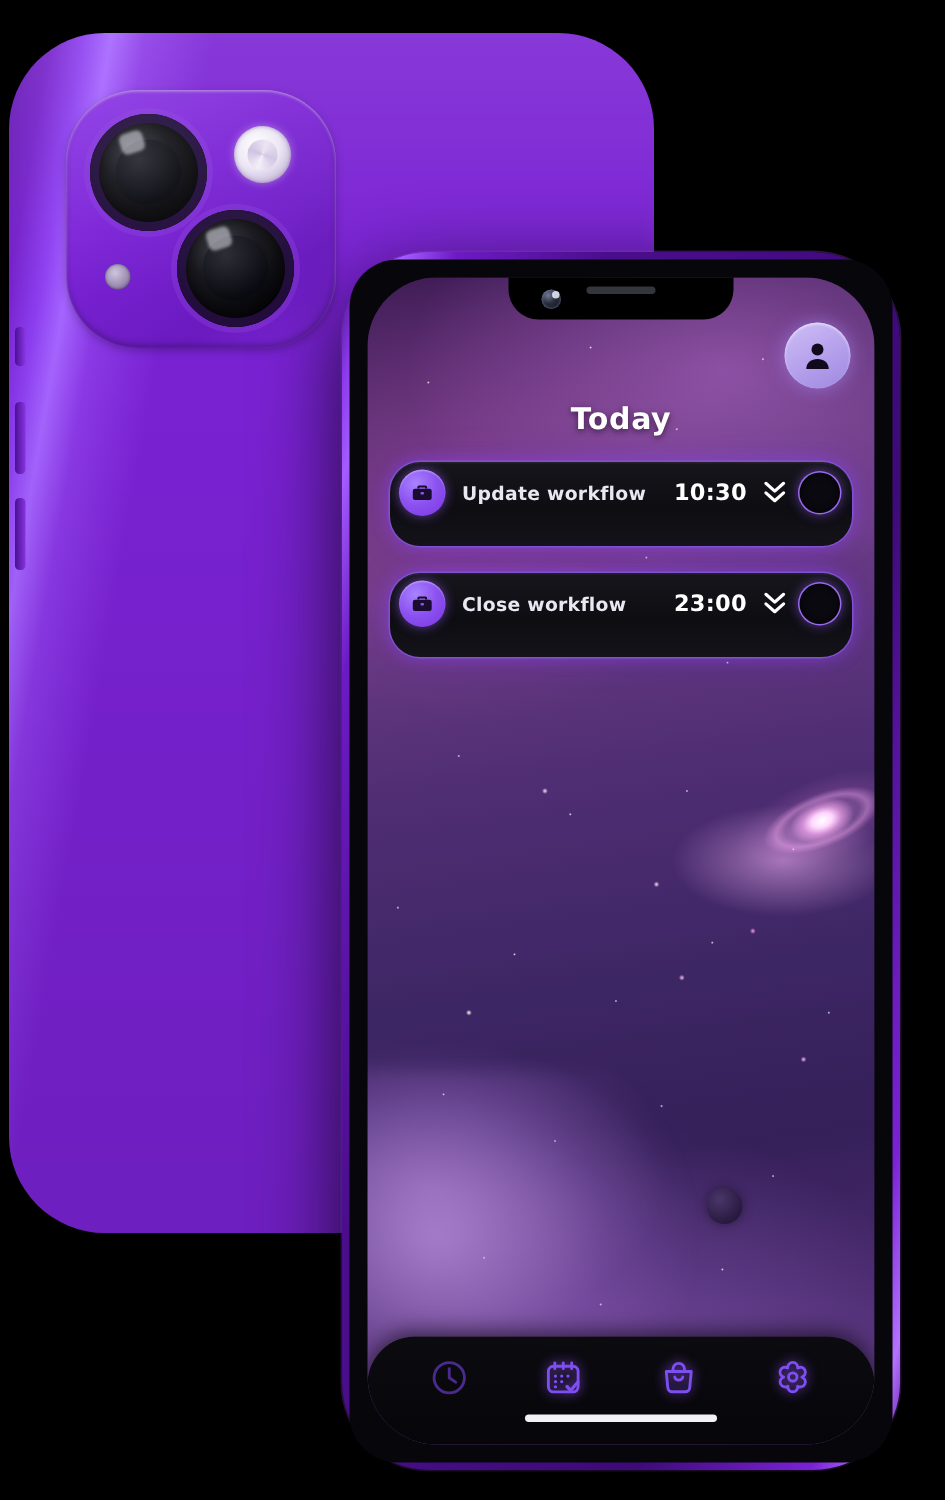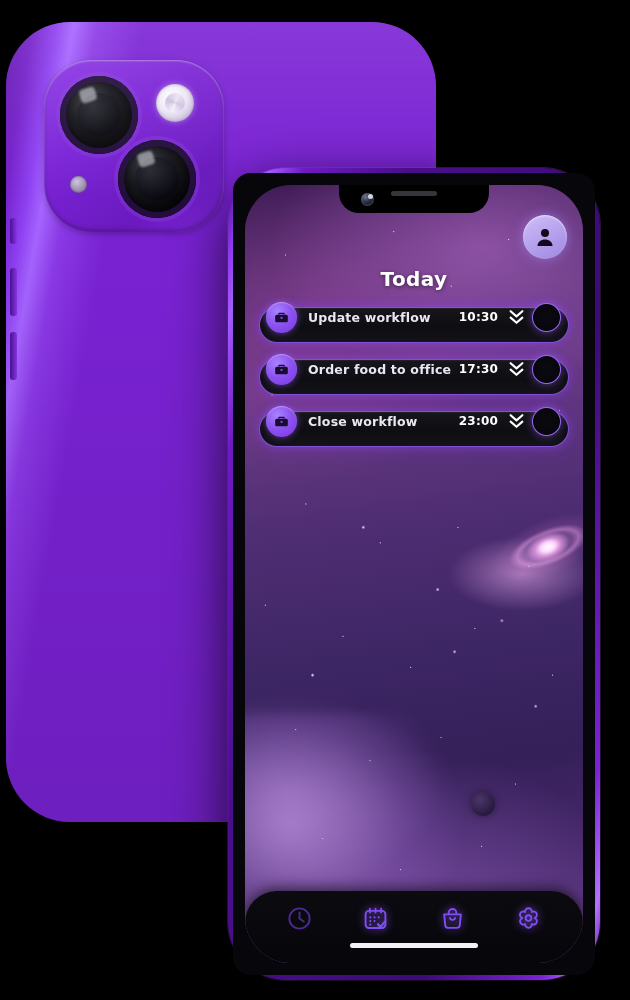--- a/index.html
+++ b/index.html
@@ -51,21 +51,21 @@
     background:radial-gradient(circle at 40% 35%,#cfc4dd,#9a8ab0 60%,#6d5c88 100%);
     box-shadow:inset 0 0 2px rgba(0,0,0,.5);}
 
   
   #front-phone{
     position:absolute;left:228px;top:168px;width:372px;height:812px;border-radius:58px;
     background:linear-gradient(105deg,#3a0a70 0%,#8c39ec 4%,#a45cff 7%,#6d1ac4 13%,#4a0e8c 30%,#3d0a78 70%,#7a22d4 90%,#b472ff 96%,#58129f 100%);
     padding:5px;box-sizing:border-box;
     box-shadow:0 18px 55px rgba(0,0,0,.75), 0 0 0 1px rgba(150,80,230,.35);
   }
-  #bezel{position:absolute;left:5px;top:5px;right:5px;bottom:5px;border-radius:18px;background:#07060b;padding:7px;box-sizing:border-box;}
+  #bezel{position:absolute;left:5px;top:5px;right:5px;bottom:5px;border-radius:32px;background:#07060b;padding:7px;box-sizing:border-box;}
   #screen{position:absolute;left:12px;top:12px;right:12px;bottom:12px;border-radius:46px;overflow:hidden;background:#1d1030;}
 
   
   #wallpaper{position:absolute;inset:0;
     background:
       radial-gradient(ellipse 120px 60px at 82% 50%, rgba(255,190,255,.50), rgba(230,150,240,0) 62%),
       radial-gradient(ellipse 240px 150px at 12% 78%, rgba(198,140,240,.40), rgba(160,100,210,0) 65%),
       radial-gradient(ellipse 300px 200px at 70% 8%, rgba(190,110,210,.55), rgba(140,70,170,0) 70%),
       radial-gradient(ellipse 280px 220px at 18% 18%, rgba(160,70,160,.50), rgba(110,50,130,0) 70%),
       radial-gradient(ellipse 320px 260px at 50% 96%, rgba(176,120,226,.42), rgba(120,70,170,0) 70%),
@@ -127,33 +127,33 @@
   #avatar svg{width:24px;height:24px;display:block;}
 
   
   #page-title{position:absolute;left:0;right:0;top:82px;text-align:center;z-index:5;
     color:#fff;font-size:20px;font-weight:700;letter-spacing:.4px;
     text-shadow:0 1px 4px rgba(0,0,0,.55);}
 
   
   #task-list{position:absolute;left:14px;right:14px;top:122px;z-index:5;
     display:flex;flex-direction:column;gap:16px;}
-  .task-row{position:relative;height:36px;border-radius:21px;
+  .task-row{position:relative;height:58px;border-radius:21px;
     background:linear-gradient(180deg,#17161c 0%,#0e0d12 55%,#141319 100%);
     border:1.2px solid rgba(148,92,245,.85);
     box-shadow:0 0 10px rgba(140,70,240,.50), 0 0 22px rgba(120,50,220,.30), inset 0 1px 1px rgba(255,255,255,.06);
     display:flex;align-items:center;padding:0 7px 16px 6px;box-sizing:border-box;cursor:pointer;justify-content:center;}
   .task-icon{width:31px;height:31px;border-radius:50%;flex:0 0 auto;
     background:radial-gradient(circle at 36% 30%, #a983ff 0%, #8c52f0 48%, #7a35e2 100%);
     display:flex;align-items:center;justify-content:center;
     box-shadow:0 0 7px rgba(150,90,255,.6), inset 0 1px 1px rgba(255,255,255,.35);}
   .task-icon svg{width:17px;height:17px;display:block;}
   .task-title{flex:1 1 auto;margin-left:11px;color:#eae6f2;font-size:12.5px;font-weight:600;letter-spacing:.2px;
     white-space:nowrap;overflow:hidden;text-overflow:ellipsis;}
-  .task-time{flex:0 0 auto;color:#fff;font-size:12px;font-weight:700;letter-spacing:.2px;margin-right:9px;}
+  .task-time{flex:0 0 auto;color:#fff;font-size:15px;font-weight:700;letter-spacing:.2px;margin-right:9px;}
   .task-priority{flex:0 0 auto;width:18px;height:22px;margin-right:7px;display:flex;align-items:center;justify-content:center;}
   .task-priority svg{display:block;}
   .task-check{flex:0 0 auto;width:27px;height:27px;border-radius:50%;
     border:1.6px solid rgba(160,110,250,.95);background:#0a0910;
     box-shadow:0 0 8px rgba(150,90,250,.55), inset 0 0 5px rgba(0,0,0,.9);cursor:pointer;}
 
   
   #tab-bar{position:absolute;left:0;right:0;bottom:0;height:72px;z-index:8;
     background:linear-gradient(180deg,#0c0b10 0%,#060509 100%);
     border-radius:36px 36px 46px 46px;
@@ -225,38 +225,20 @@
               <svg width="17" height="20" viewBox="0 0 17 20" aria-hidden="true">
                 <path d="M2.6 4.2 8.5 9.4l5.9-5.2" fill="none" stroke="#fff" stroke-width="2.1" stroke-linecap="round" stroke-linejoin="round"></path>
                 <path d="M2.6 10.6 8.5 15.8l5.9-5.2" fill="none" stroke="#fff" stroke-width="2.1" stroke-linecap="round" stroke-linejoin="round"></path>
               </svg>
             </span>
             <span class="task-check"></span>
           </div>
 
 
 
-          <div class="task-row">
-            <span class="task-icon">
-              <svg viewBox="0 0 24 24" aria-hidden="true">
-                <path d="M9 5.2h6a1.6 1.6 0 0 1 1.6 1.6v1.1h-1.9V7.1H9.3v0.8H7.4V6.8A1.6 1.6 0 0 1 9 5.2z" fill="#1a0b30"></path>
-                <rect x="3.1" y="8.2" width="17.8" height="10.6" rx="2.2" fill="#1a0b30"></rect>
-                <rect x="10.4" y="11.4" width="3.2" height="2.3" rx="0.7" fill="#8c52f0"></rect>
-              </svg>
-            </span>
-            <span class="task-title">Order food to office</span>
-            <span class="task-time">17:30</span>
-            <span class="task-priority">
-              <svg width="17" height="20" viewBox="0 0 17 20" aria-hidden="true">
-                <path d="M2.6 4.2 8.5 9.4l5.9-5.2" fill="none" stroke="#fff" stroke-width="2.1" stroke-linecap="round" stroke-linejoin="round"></path>
-                <path d="M2.6 10.6 8.5 15.8l5.9-5.2" fill="none" stroke="#fff" stroke-width="2.1" stroke-linecap="round" stroke-linejoin="round"></path>
-              </svg>
-            </span>
-            <span class="task-check"></span>
-          </div>
 
           <div class="task-row">
             <span class="task-icon">
               <svg viewBox="0 0 24 24" aria-hidden="true">
                 <path d="M9 5.2h6a1.6 1.6 0 0 1 1.6 1.6v1.1h-1.9V7.1H9.3v0.8H7.4V6.8A1.6 1.6 0 0 1 9 5.2z" fill="#1a0b30"></path>
                 <rect x="3.1" y="8.2" width="17.8" height="10.6" rx="2.2" fill="#1a0b30"></rect>
                 <rect x="10.4" y="11.4" width="3.2" height="2.3" rx="0.7" fill="#8c52f0"></rect>
               </svg>
             </span>
             <span class="task-title">Close workflow</span>

